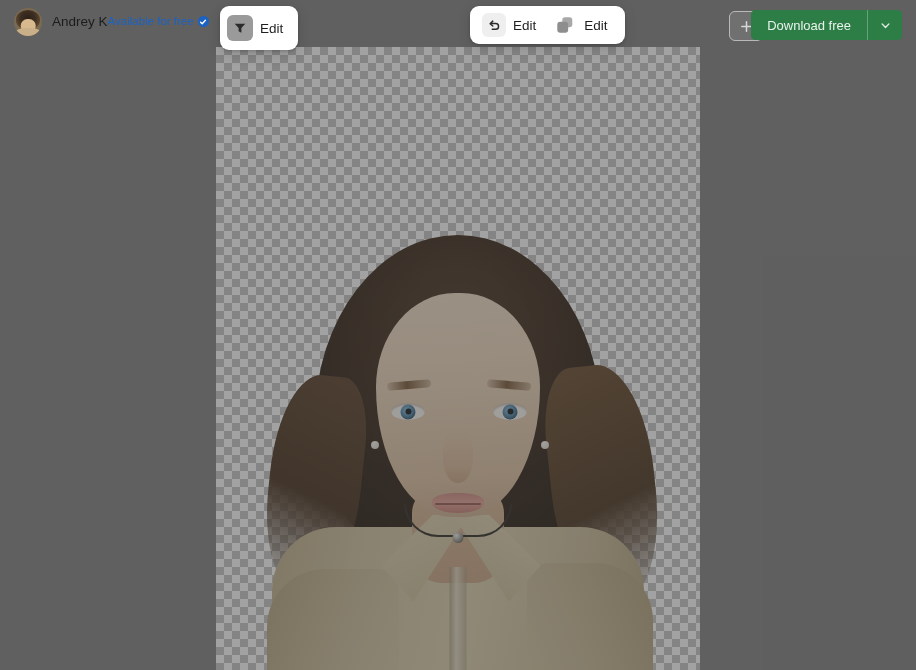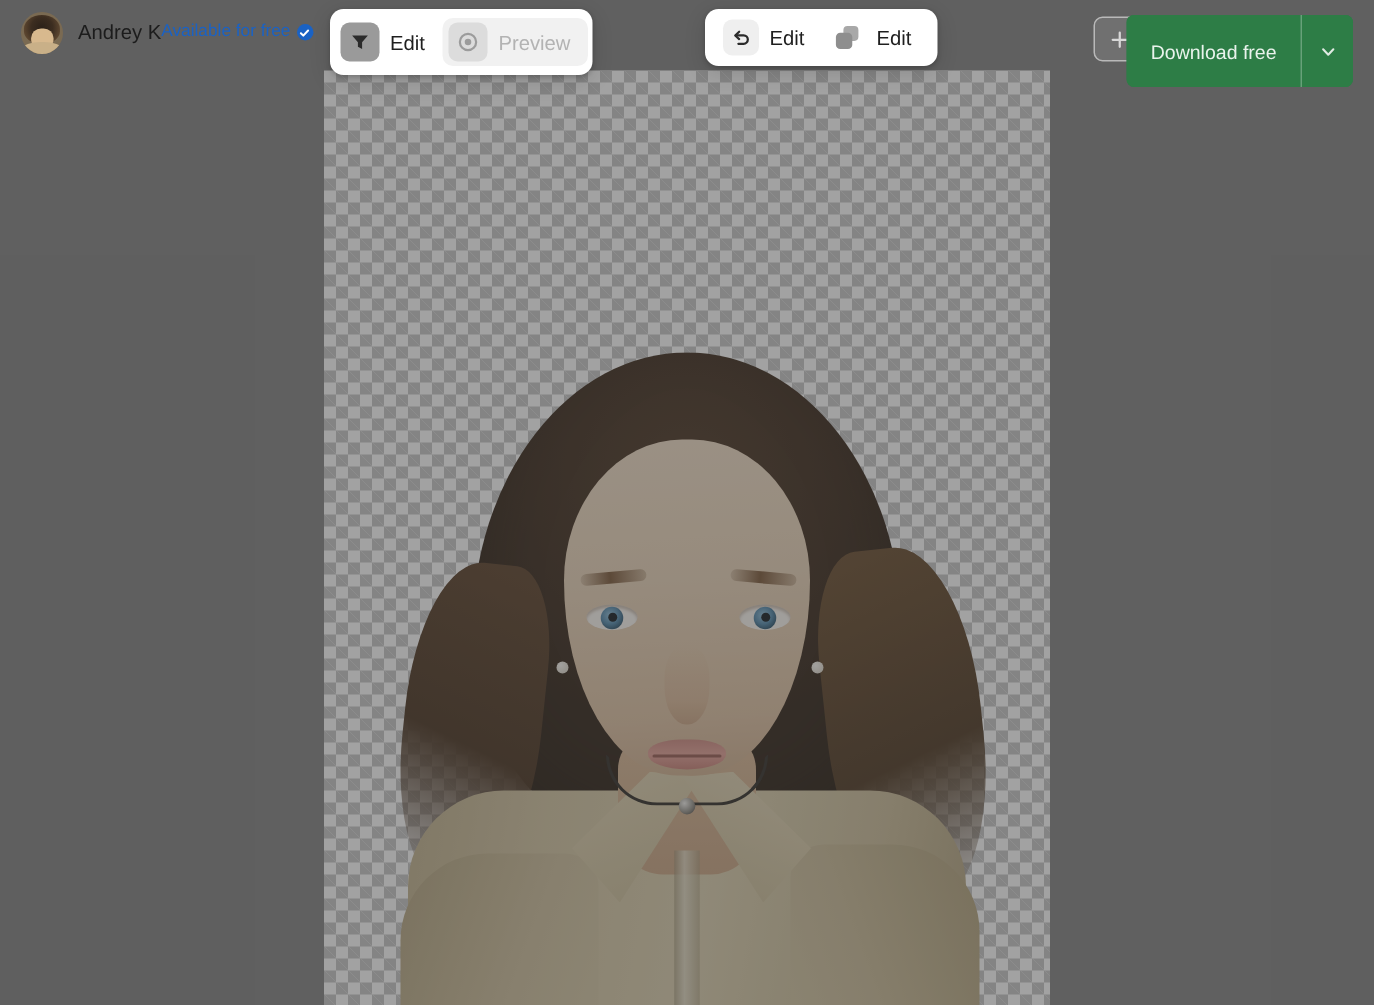--- a/index.html
+++ b/index.html
@@ -396,21 +396,21 @@
     z-index: 6;
   }
   .plus-btn svg { display: block; }
 
   
   .download-group {
     position: absolute;
     right: 14px; top: 10px;
     display: flex;
     align-items: stretch;
-    height: 48px;
+    height: 30px;
     border-radius: 5px;
     overflow: hidden;
     background: #2d7d46;
     z-index: 6;
     cursor: pointer;
   }
   .download-main {
     display: flex;
     align-items: center;
     padding: 0 16px;
@@ -504,29 +504,20 @@
 
   <div class="toolbar toolbar-mode">
     <div class="seg active">
       <span class="seg-icon">
         <svg width="14" height="14" viewBox="0 0 16 16" aria-hidden="true">
           <path d="M2 3 H14 L9.6 8.1 V13.4 L6.4 11.6 V8.1 Z" fill="#2b2b2b"></path>
         </svg>
       </span>
       <span>Edit</span>
     </div>
-    <div class="seg inactive">
-      <span class="seg-icon">
-        <svg width="14" height="14" viewBox="0 0 16 16" aria-hidden="true">
-          <circle cx="8" cy="8" r="6.2" fill="none" stroke="#9c9c9c" stroke-width="1.7"></circle>
-          <circle cx="8" cy="8" r="2.5" fill="#9c9c9c"></circle>
-        </svg>
-      </span>
-      <span>Preview</span>
-    </div>
   </div>
 
   <div class="toolbar toolbar-actions">
     <button class="tb-btn">
       <span class="tb-ico">
         <svg width="14" height="14" viewBox="0 0 16 16" aria-hidden="true">
           <path d="M4.2 6.4 H10 a3.2 3.2 0 0 1 0 6.4 H6" fill="none" stroke="#2b2b2b" stroke-width="1.7" stroke-linecap="round" stroke-linejoin="round"></path>
           <path d="M6.6 3.6 L3.6 6.5 L6.6 9.2" fill="none" stroke="#2b2b2b" stroke-width="1.7" stroke-linecap="round" stroke-linejoin="round"></path>
         </svg>
       </span>

